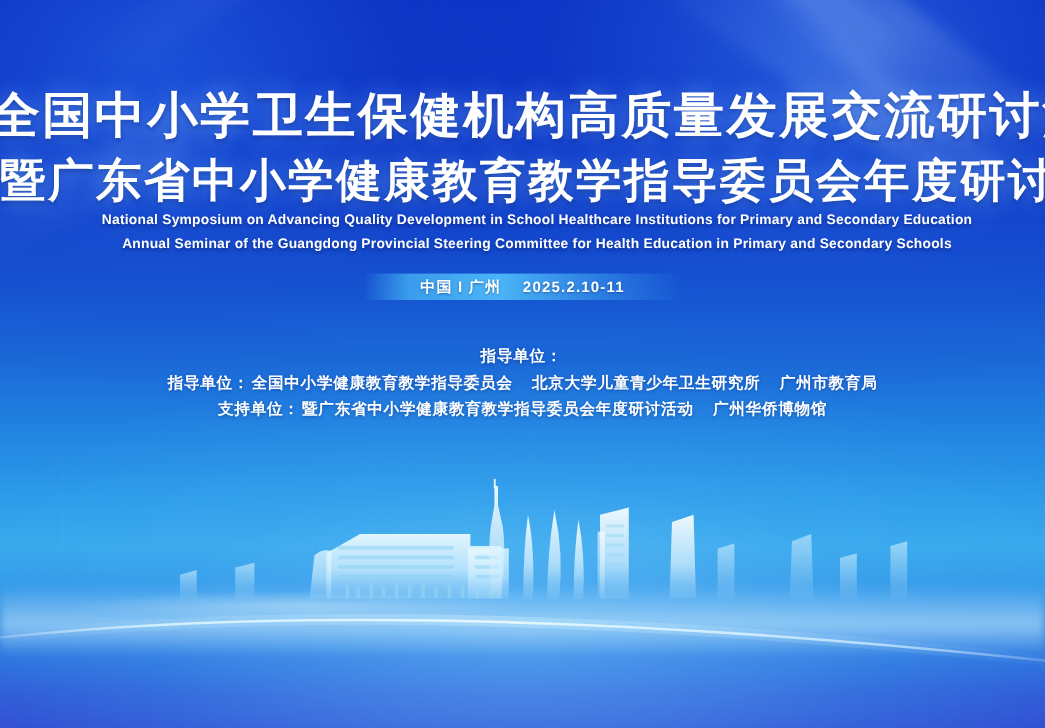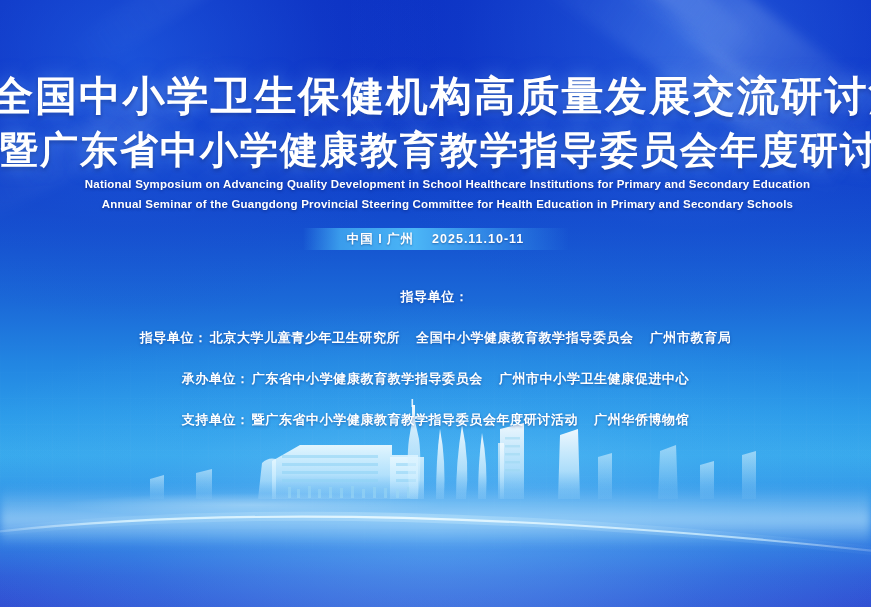--- a/index.html
+++ b/index.html
@@ -158,21 +158,21 @@
     text-shadow: 0 1px 2px rgba(0,30,100,0.45);
   }
 
   .orgs {
     position: absolute;
     left: 0; right: 0;
     top: 288px;
     display: flex;
     flex-direction: column;
     align-items: center;
-    gap: 23px;
+    gap: 4px;
   }
   .org-row {
     display: flex;
     align-items: baseline;
     color: #ffffff;
     font-size: 13px;
     font-weight: 700;
     letter-spacing: 0.6px;
     white-space: nowrap;
     text-shadow: 0 1px 3px rgba(0,30,110,0.45);
@@ -308,40 +308,33 @@
   <div class="content">
 
     <div class="title-main">全国中小学卫生保健机构高质量发展交流研讨活动</div>
     <div class="title-sub">暨广东省中小学健康教育教学指导委员会年度研讨活动</div>
 
     <div class="eng-line eng-1">National Symposium on Advancing Quality Development in School Healthcare Institutions for Primary and Secondary Education</div>
     <div class="eng-line eng-2">Annual Seminar of the Guangdong Provincial Steering Committee for Health Education in Primary and Secondary Schools</div>
 
     <div class="date-banner">
       <span>中国 I 广州</span>
-      <span>2025.11.10-11</span>
+      <span>2025.2.10-11</span>
     </div>
 
     <div class="orgs">
       <div class="org-row">
         <span class="org-label">指导单位：</span>
       </div>
       <div class="org-row">
         <span class="org-label">指导单位：</span>
         <span class="org-values">
+          <span>全国中小学健康教育教学指导委员会</span>
           <span>北京大学儿童青少年卫生研究所</span>
-          <span>全国中小学健康教育教学指导委员会</span>
           <span>广州市教育局</span>
-        </span>
-      </div>
-      <div class="org-row">
-        <span class="org-label">承办单位：</span>
-        <span class="org-values">
-          <span>广东省中小学健康教育教学指导委员会</span>
-          <span>广州市中小学卫生健康促进中心</span>
         </span>
       </div>
       <div class="org-row">
         <span class="org-label">支持单位：</span>
         <span class="org-values">
           <span>暨广东省中小学健康教育教学指导委员会年度研讨活动</span>
           <span>广州华侨博物馆</span>
         </span>
       </div>
     </div>

